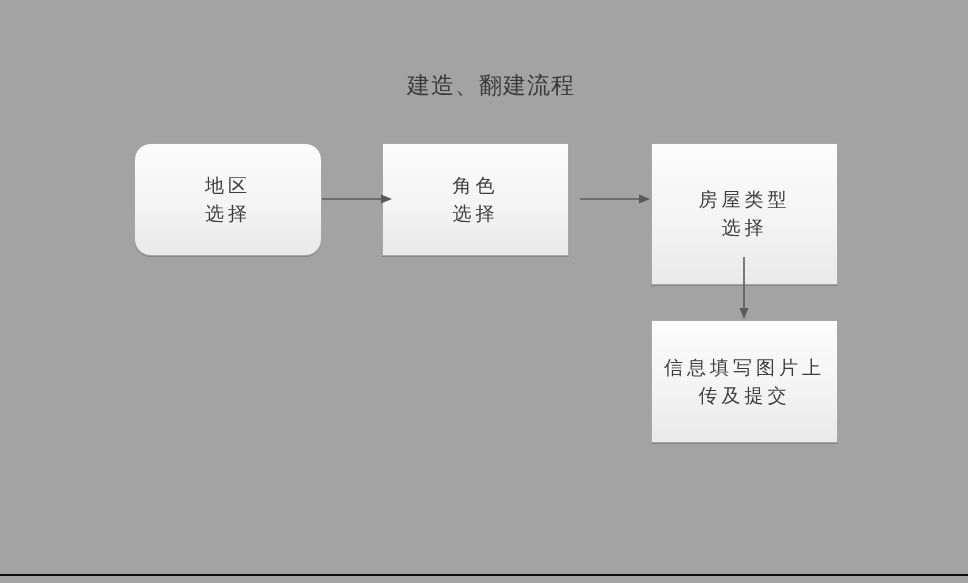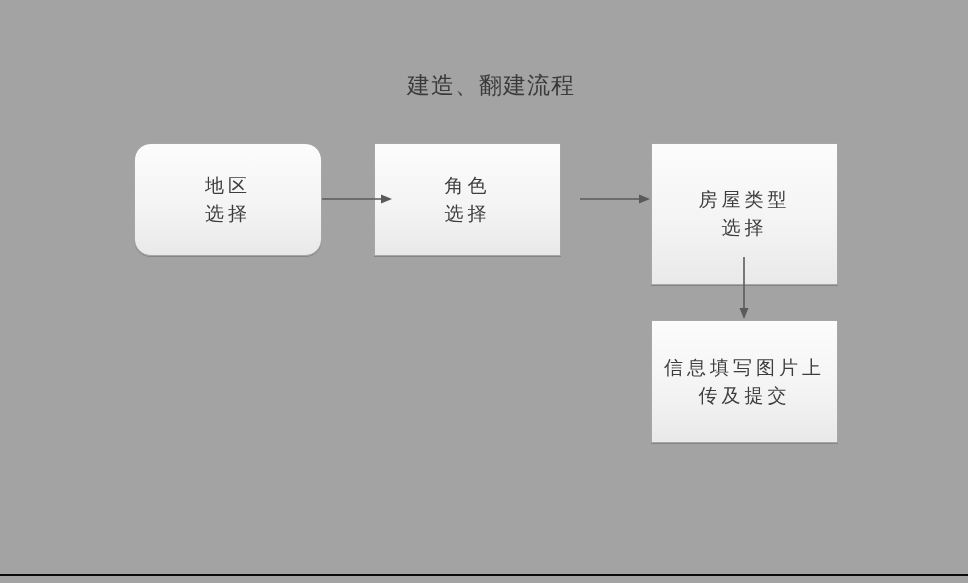--- a/index.html
+++ b/index.html
@@ -38,21 +38,21 @@
     text-align: center;
   }
   .flow-node .node-label {
     white-space: pre-line;
     font-size: 19px;
     line-height: 28px;
     letter-spacing: 4px;
     color: #3d3d3d;
   }
   #node-region   { left: 134px; top: 143px; width: 188px; height: 113px; border-radius: 17px; }
-  #node-role     { left: 374px; top: 143px; width: 187px; height: 113px; }
+  #node-role     { left: 382px; top: 143px; width: 187px; height: 113px; }
   #node-house    { left: 651px; top: 143px; width: 187px; height: 142px; }
   #node-submit   { left: 651px; top: 320px; width: 187px; height: 123px; text-align: center; }
   #arrow-layer {
     position: absolute;
     left: 0;
     top: 0;
     width: 968px;
     height: 583px;
     pointer-events: none;
   }

